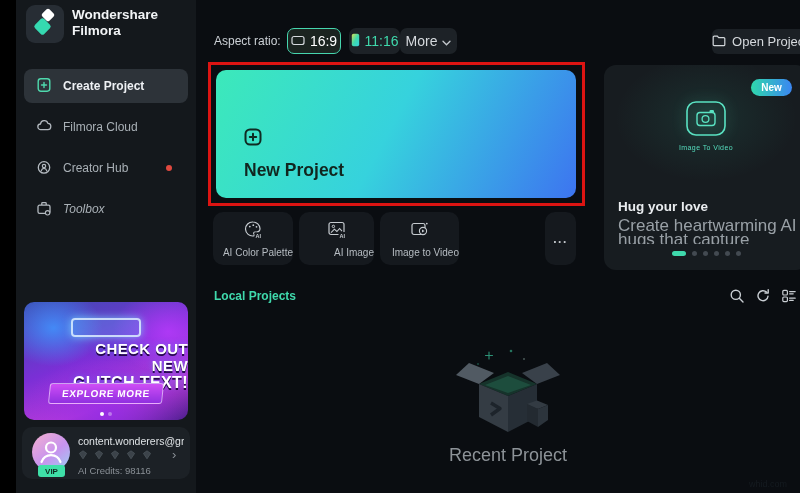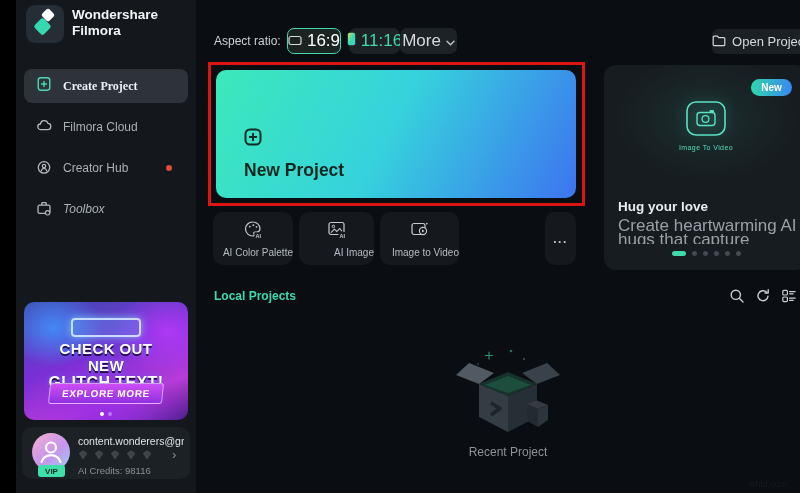--- a/index.html
+++ b/index.html
@@ -6,34 +6,34 @@
   .screen{position:relative;width:800px;height:493px;background:#0a0d11;overflow:hidden;
           font-family:"Liberation Sans",sans-serif;margin-left:16px;-webkit-font-smoothing:antialiased;}
   .abs{position:absolute;}
 
   
   .sidebar{left:0;top:0;width:180px;height:493px;background:#14181c;}
   .logo-box{left:10px;top:5px;width:38px;height:38px;background:#272d34;border-radius:9px;}
   .brand{left:56px;top:7px;font-size:13.5px;font-weight:bold;color:#f2f4f6;line-height:16px;}
   .menu-item{left:8px;width:164px;height:34px;border-radius:8px;display:flex;align-items:center;
              padding-left:12px;box-sizing:border-box;gap:11px;color:#a9b0b6;font-size:12px;cursor:pointer;}
-  .menu-item.active{background:#2d3339;color:#eef1f4;font-weight:bold;font-family:Liberation Serif, serif;}
+  .menu-item.active{background:#2d3339;color:#eef1f4;font-weight:bold;}
   .notif-dot{position:absolute;right:16px;top:14px;width:6px;height:6px;border-radius:50%;background:#e0493f;}
 
   
   .banner{left:8px;top:302px;width:164px;height:118px;border-radius:10px;overflow:hidden;cursor:pointer;
     background:
       radial-gradient(70px 55px at 18% 22%, rgba(64,150,255,.85), transparent 70%),
       radial-gradient(80px 60px at 88% 25%, rgba(190,60,255,.75), transparent 70%),
       radial-gradient(110px 80px at 50% 95%, rgba(150,45,230,.9), transparent 75%),
       linear-gradient(160deg,#3a4db0 0%,#7b2fd6 45%,#b83bd9 75%,#4a1e8a 100%);}
   .glasses{position:absolute;left:50%;top:16px;transform:translateX(-50%);width:66px;height:15px;
            border:2px solid rgba(220,240,255,.85);border-radius:4px;box-shadow:0 0 8px rgba(120,220,255,.8);
            background:rgba(90,200,255,.25);}
-  .banner-text{position:absolute;left:0;top:38px;width:100%;text-align:center;color:#fff;font-weight:800;
+  .banner-text{position:absolute;left:0;top:38px;width:100%;text-align:right;color:#fff;font-weight:800;
                font-size:15px;line-height:17px;letter-spacing:.4px;
                text-shadow:0 2px 0 rgba(20,0,50,.85),0 0 7px rgba(0,190,255,.4);}
   .explore-btn{position:absolute;left:50%;bottom:16px;transform:translateX(-50%) skewX(-6deg);
                width:112px;height:19px;border-radius:3px;background:linear-gradient(180deg,#cf4df5,#9030e0);
                color:#fff;font-size:10px;font-weight:800;letter-spacing:.6px;display:flex;align-items:center;
                justify-content:center;border:1px solid rgba(255,255,255,.55);cursor:pointer;}
   .banner-dots{position:absolute;left:50%;bottom:4px;transform:translateX(-50%);display:flex;}
   .banner-dots .dot{width:4px;height:4px;border-radius:2px;background:rgba(255,255,255,.35);margin:0 2px;display:inline-block;}
   .banner-dots .dot.active{background:#fff;}
 
@@ -44,21 +44,21 @@
   .vip-badge{position:absolute;left:16px;top:38px;width:27px;height:12px;border-radius:3px;background:#3fe0a8;
              color:#0e2a20;font-size:8px;font-weight:800;display:flex;align-items:center;justify-content:center;}
   .email{position:absolute;left:56px;top:8px;width:106px;font-size:10.5px;color:#dfe3e6;white-space:nowrap;overflow:hidden;}
   .gems{position:absolute;left:56px;top:23px;display:flex;gap:6px;}
   .acct-chevron{position:absolute;left:150px;top:20px;color:#8b9197;font-size:13px;}
   .credits{position:absolute;left:56px;top:38px;font-size:9.5px;color:#8a9096;}
 
   
   .aspect-label{left:198px;top:34px;font-size:12px;color:#ccd1d6;}
   .ratio-btn{top:28px;height:26px;border-radius:7px;background:#1d2227;display:flex;align-items:center;
-             justify-content:center;gap:5px;color:#d5d9dd;font-size:17px;cursor:pointer;box-sizing:border-box;}
+             justify-content:center;gap:5px;color:#d5d9dd;font-size:14px;cursor:pointer;box-sizing:border-box;}
   .ratio-btn.selected{border:1px solid #46d6ae;background:#1b2420;color:#fff;}
   .ratio-916{color:#3fd9ac;}
   .open-project{left:696px;top:29px;width:96px;height:25px;border-radius:6px;background:#1b2025;display:flex;
                 align-items:center;justify-content:center;gap:6px;color:#d5d9dd;font-size:13px;cursor:pointer;}
 
   
   .annotation{left:192px;top:62px;width:377px;height:144px;border:3px solid #dc1412;box-sizing:border-box;z-index:5;pointer-events:none;}
   .new-project-card{left:200px;top:70px;width:360px;height:128px;border-radius:10px;cursor:pointer;
       background:linear-gradient(118deg,#3ce9ba 0%,#36d2dd 48%,#3d74f0 100%);}
   .card-plus{position:absolute;left:28px;top:58px;}
@@ -87,21 +87,21 @@
   .feature-btn .f-label{position:absolute;left:0;bottom:7px;width:100%;text-align:right;font-size:10px;color:#b6bcc2;}
   .more-features{top:212px;left:529px;width:31px;height:53px;border-radius:10px;background:#15191e;cursor:pointer;
                  display:flex;align-items:center;justify-content:center;color:#c3c8cd;font-weight:bold;
                  font-size:12px;letter-spacing:1.5px;}
 
   
   .lp-title{left:198px;top:289px;font-size:12px;font-weight:bold;color:#3fd9ac;}
   .lp-icon{top:287px;width:18px;height:18px;display:flex;align-items:center;justify-content:center;cursor:pointer;}
 
   
-  .empty-caption{left:420px;top:445px;width:144px;text-align:center;font-size:12px;color:#8d9398;}
+  .empty-caption{left:420px;top:445px;width:144px;text-align:center;font-size:18px;color:#8d9398;}
   .watermark{left:733px;top:479px;font-size:9px;color:#151b20;}
 </style>
 </head>
 <body>
 
 <div class="screen">
 
   <aside class="abs sidebar">
     <div class="abs logo-box">
       <svg width="38" height="38" viewBox="0 0 38 38">

